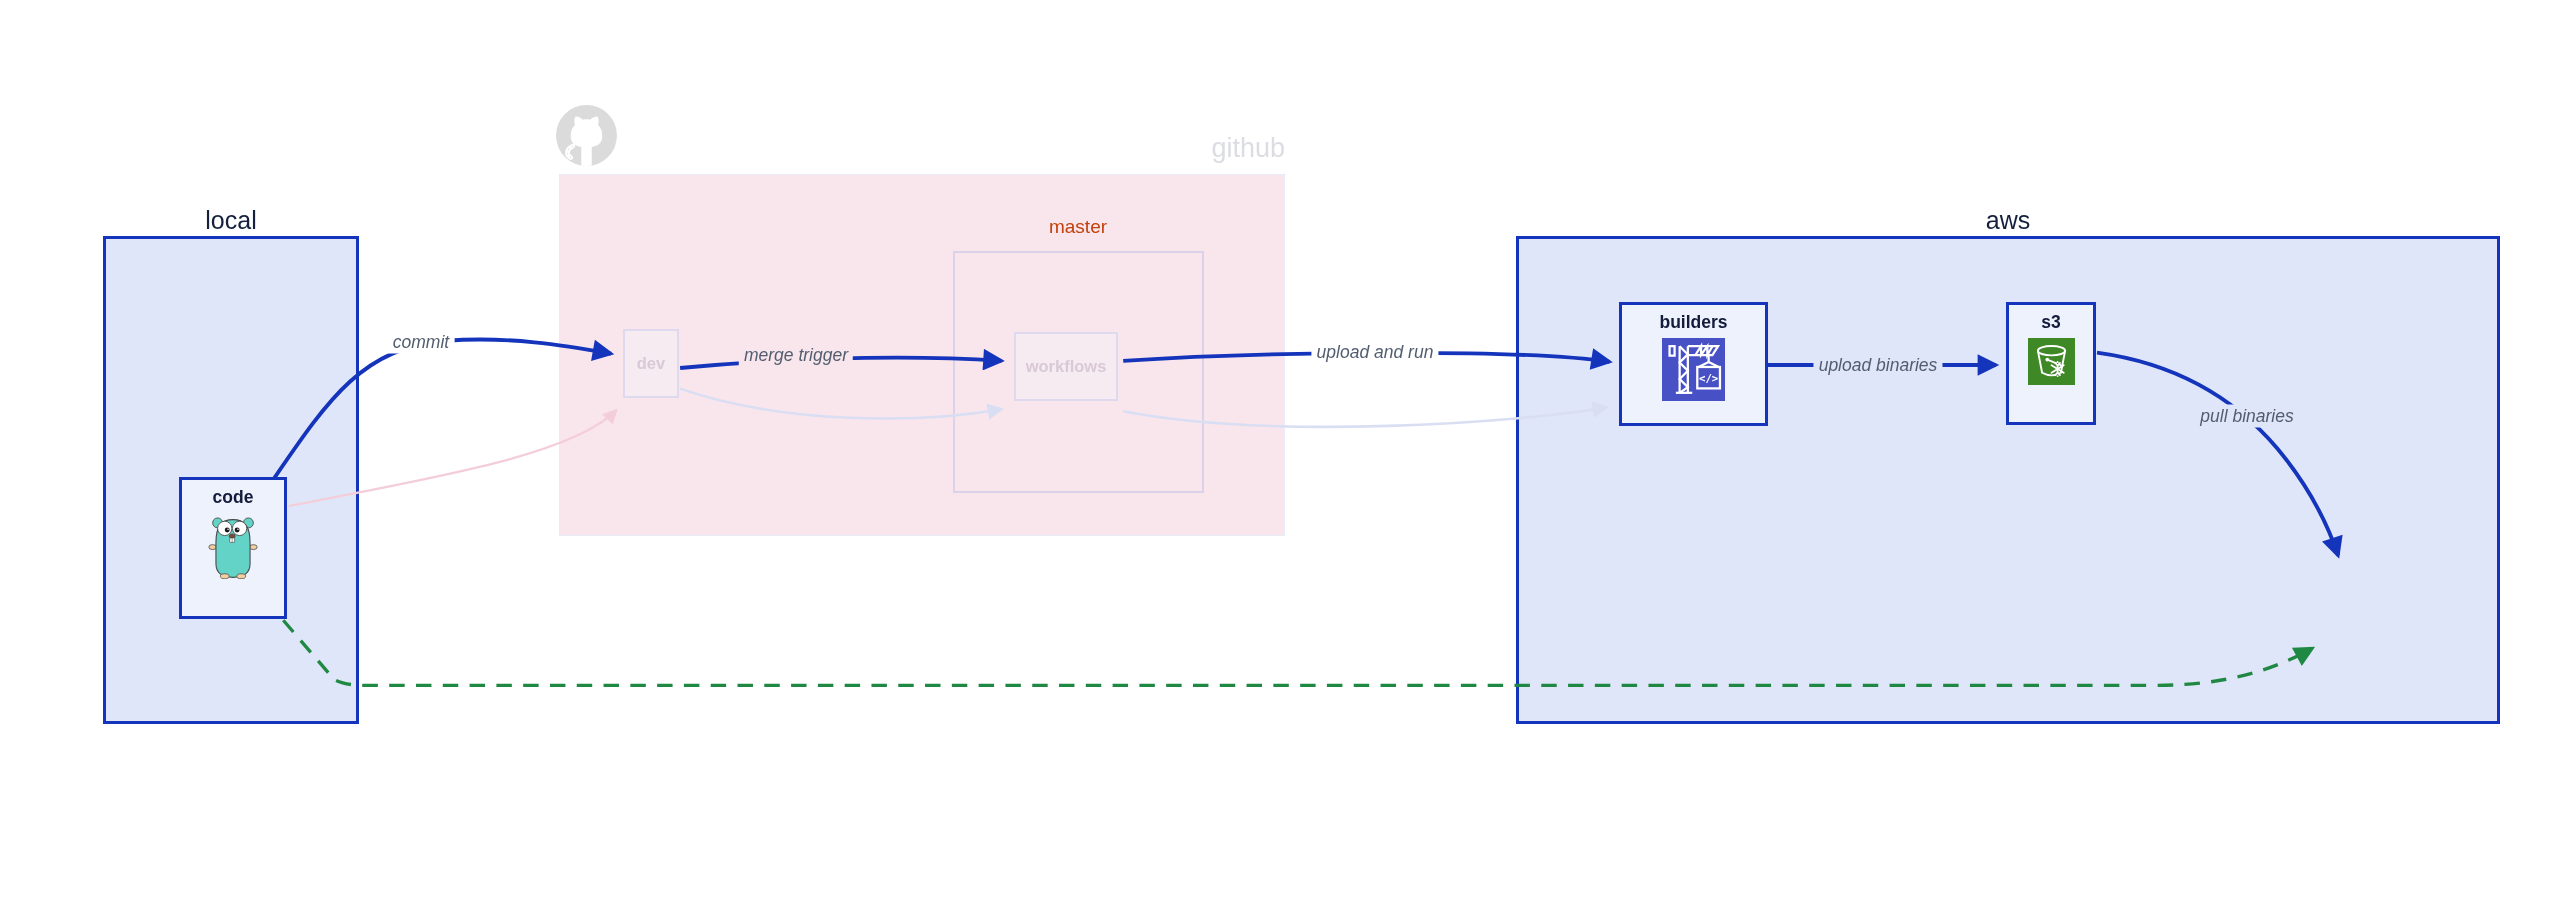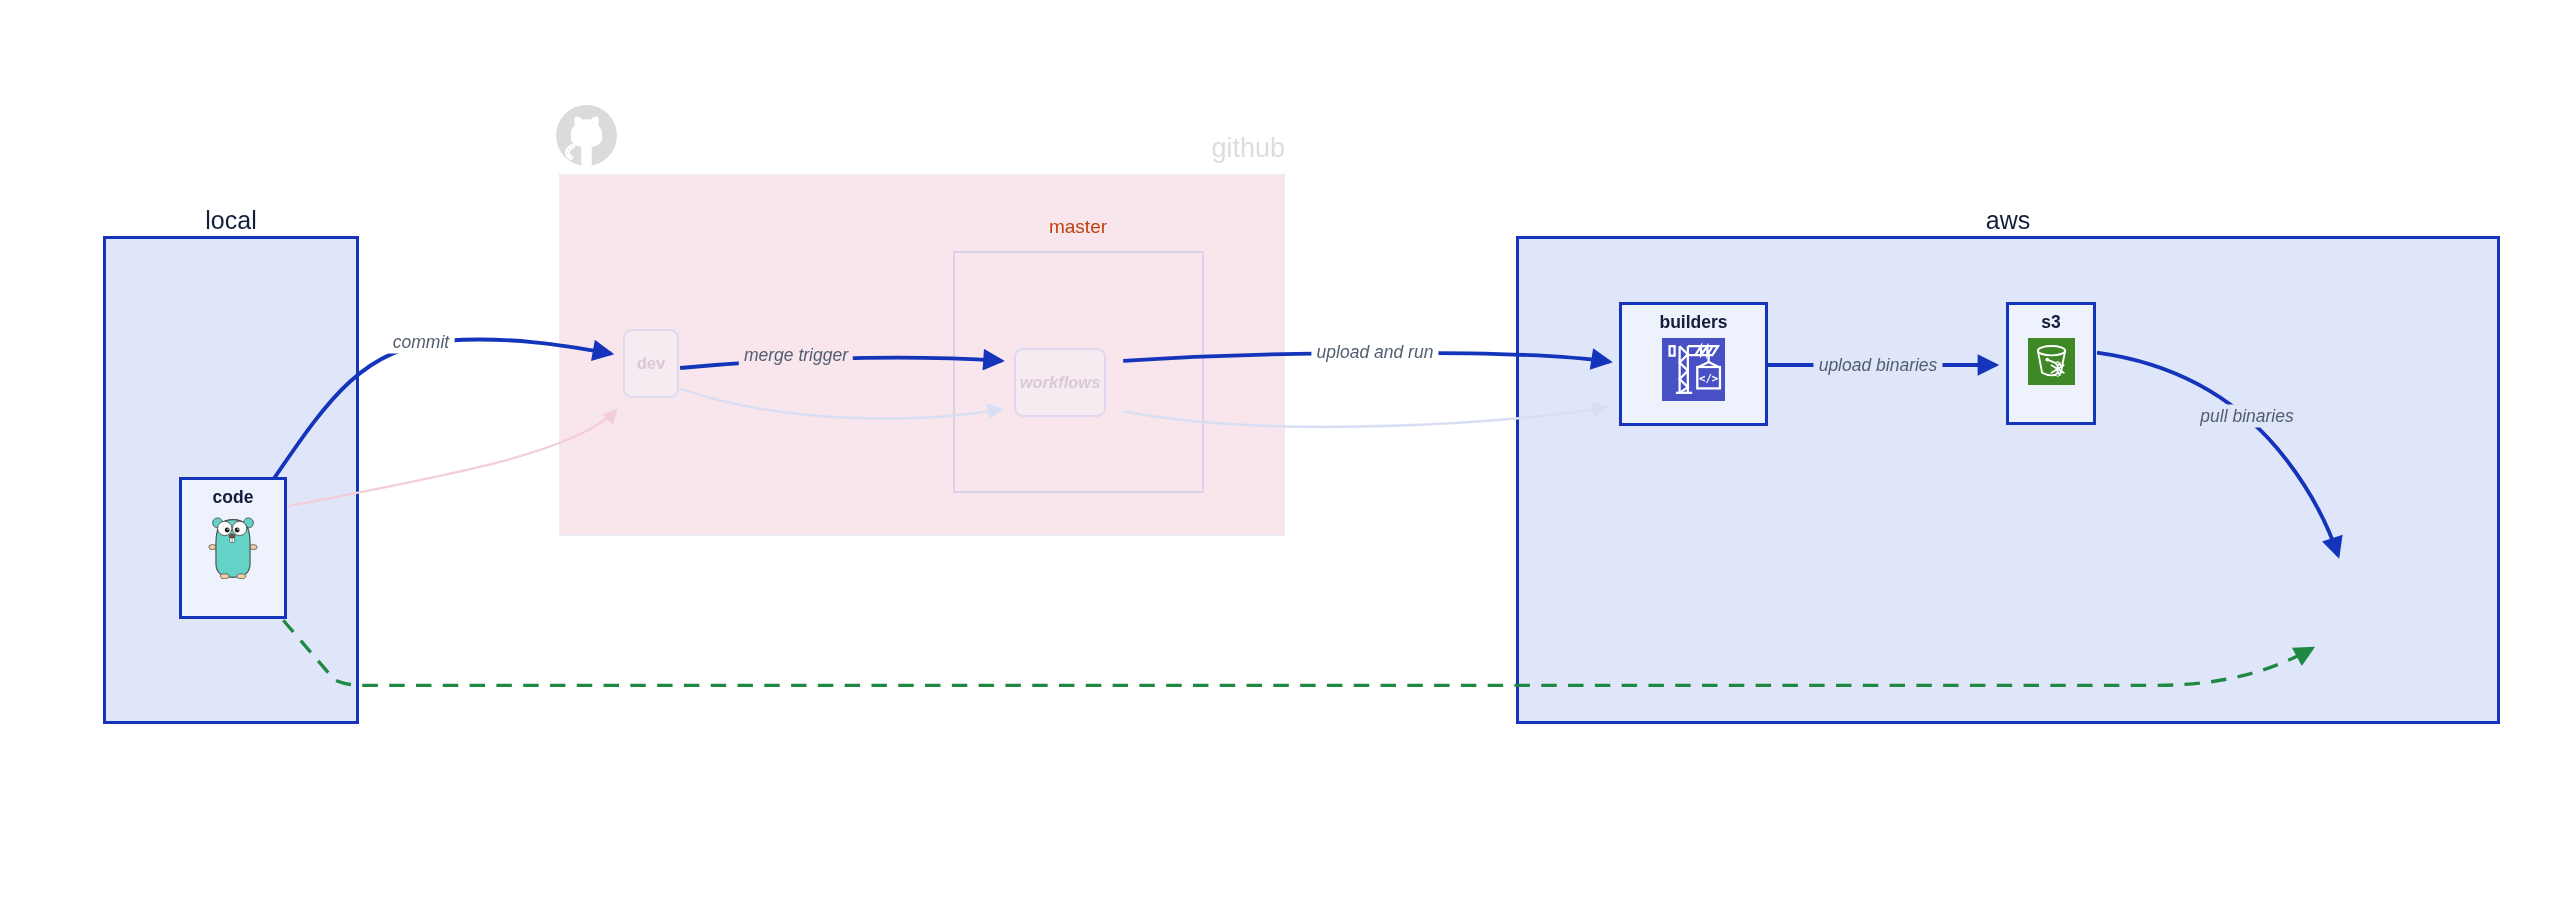--- a/index.html
+++ b/index.html
@@ -23,25 +23,25 @@
   #label-aws{left:2008px;top:206px;transform:translateX(-50%);}
   #label-github{left:1285px;top:133px;transform:translateX(-100%);font-size:27px;color:#dcdde2;}
   #label-master{left:1078px;top:216px;transform:translateX(-50%);font-size:19px;color:#c2410c;}
 
   
   .node{position:absolute;box-sizing:border-box;z-index:4;text-align:center;}
   .node-active{background:#eef2fc;border:3.1px solid #1434bb;}
   .node-faded{background:#f7ebf2;border:2.1px solid #ded9ee;z-index:2;}
   .node-label{display:block;font-weight:bold;font-size:17.5px;color:#131c3b;margin-top:7.2px;}
   .node-faded .node-label{color:#d9c9d7;margin:0;font-size:16.5px;}
-  .faded-center{display:flex;align-items:center;justify-content:center;border-radius:9px;}
+  .faded-center{display:flex;align-items:center;justify-content:center;}
 
   #node-code{left:179px;top:477px;width:108px;height:142px;}
   #node-dev{left:623px;top:329px;width:56px;height:69px;}
-  #node-workflows{left:1014px;top:348px;width:92px;height:69px;font-style:italic;}
+  #node-workflows{left:1014px;top:332px;width:104px;height:69px;}
   #node-builders{left:1619px;top:302px;width:149px;height:124px;}
   #node-s3{left:2006px;top:302px;width:90px;height:123px;}
   #node-ec2{left:2329px;top:558px;width:98px;height:124px;}
 
   .node-icon{display:block;margin:5.2px auto 0 auto;}
 
   
   .edge-label{position:absolute;z-index:5;font-style:italic;font-size:17.5px;color:#525e70;
               white-space:nowrap;transform:translate(-50%,-50%);padding:1px 5.2px;}
   .bg-white{background:#ffffff;}

